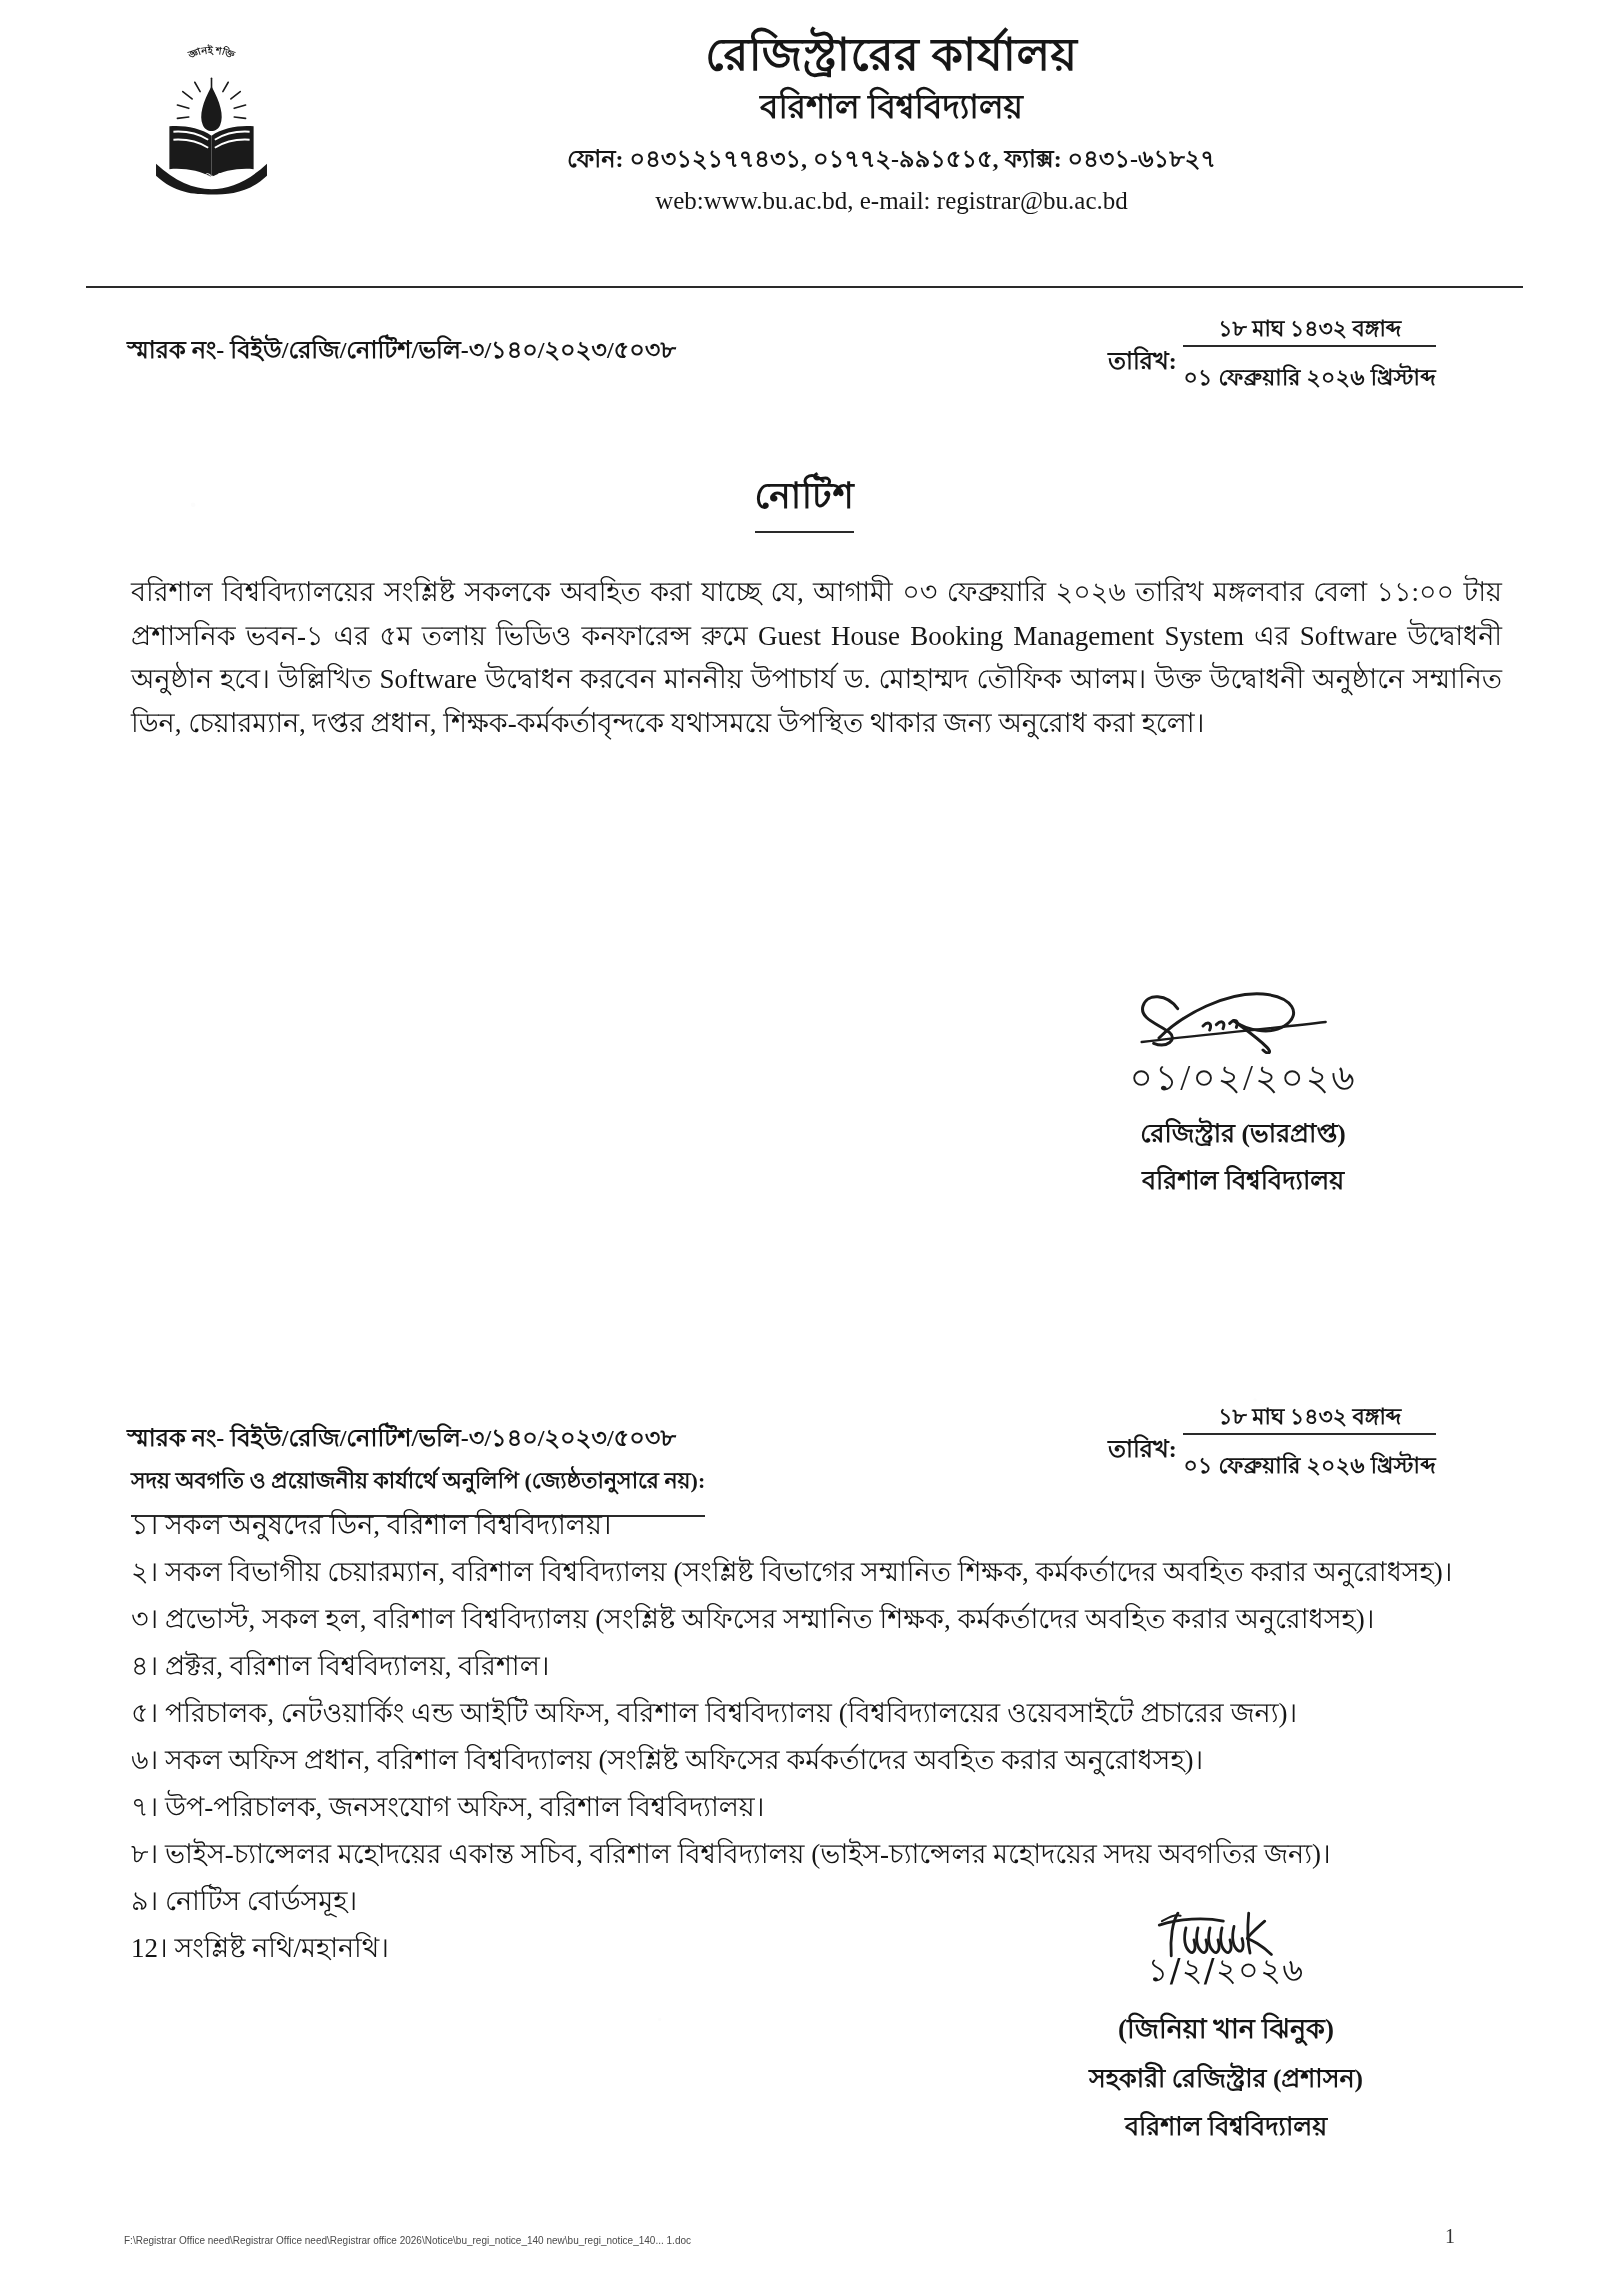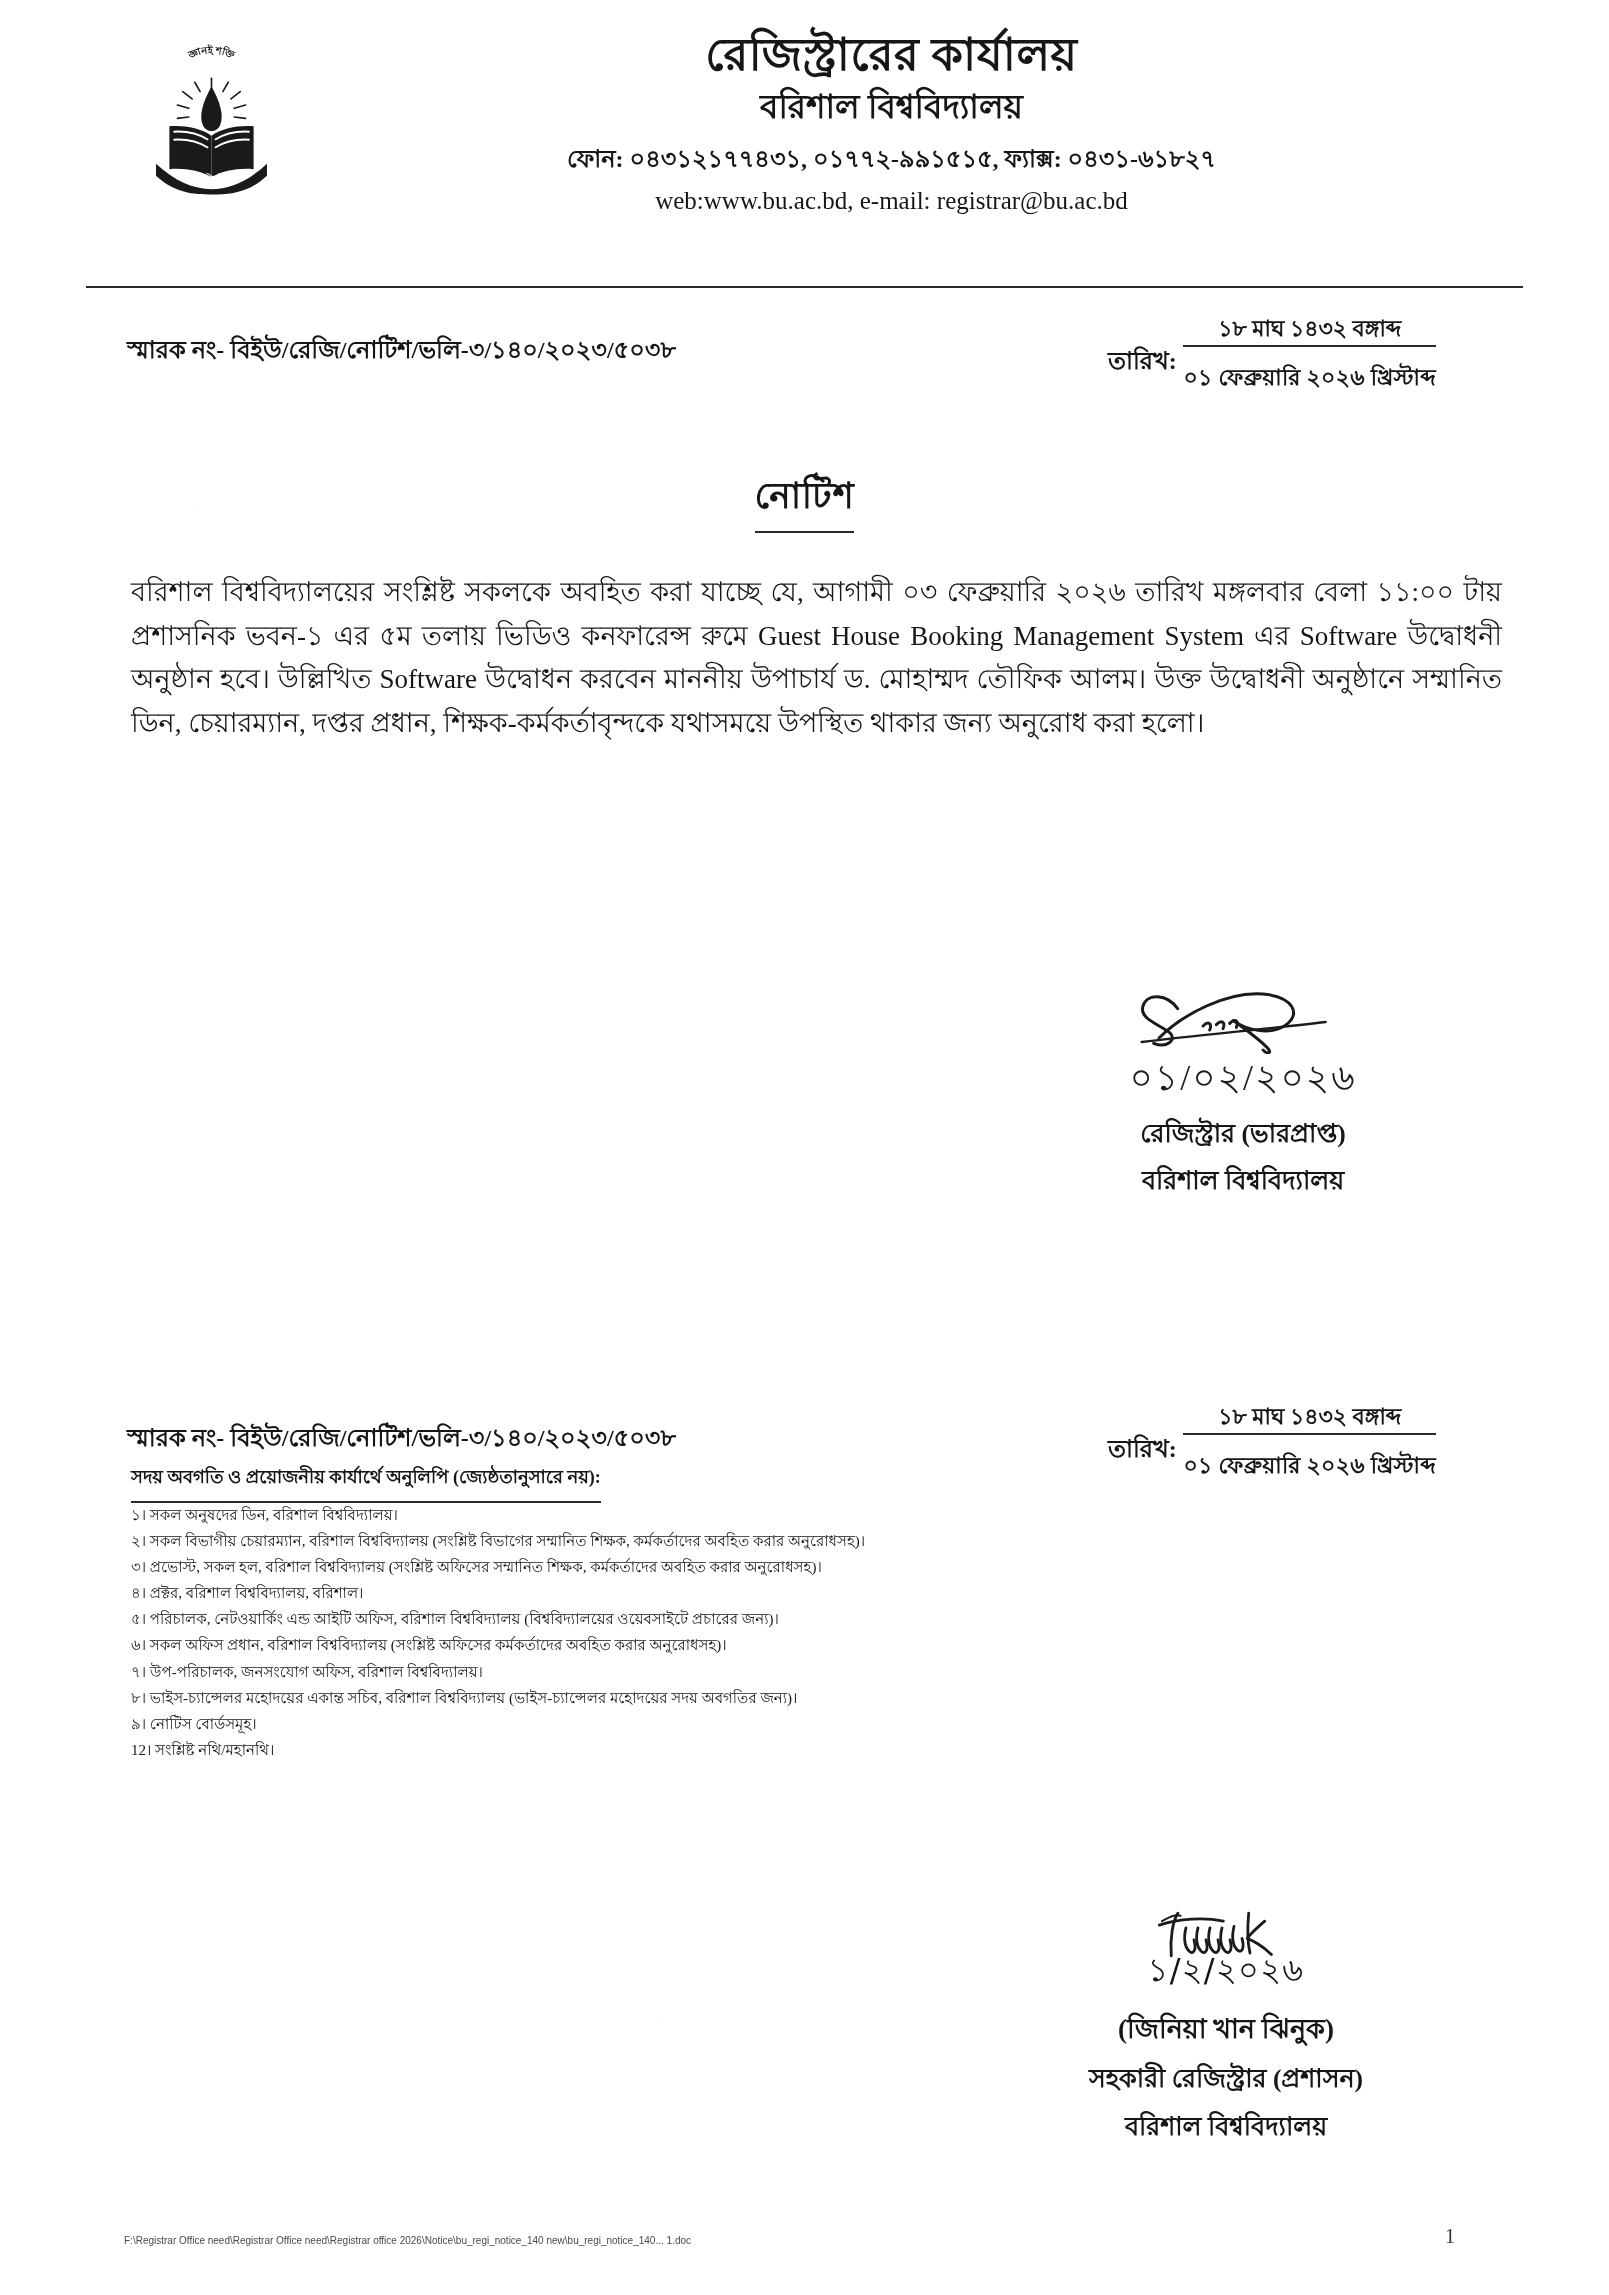--- a/index.html
+++ b/index.html
@@ -197,32 +197,32 @@
     font-weight: 600;
     margin-top: 4px;
     white-space: nowrap;
   }
 
   
   .copy-head {
     position: absolute;
     left: 131px;
     top: 1463px;
-    font-size: 18px;
+    font-size: 22px;
     font-weight: 600;
     border-bottom: 2px solid #2a2a2a;
-    padding-bottom: 7px;
+    padding-bottom: 15px;
     display: inline-block;
   }
   .copy-list {
     position: absolute;
     left: 131px;
     right: 107px;
     top: 1502px;
-    font-size: 15px;
+    font-size: 27px;
     line-height: 1.74;
     font-weight: 500;
   }
   .copy-list .li { white-space: nowrap; }
 
   
   .sig-lower {
     position: absolute;
     left: 962px;
     width: 528px;

